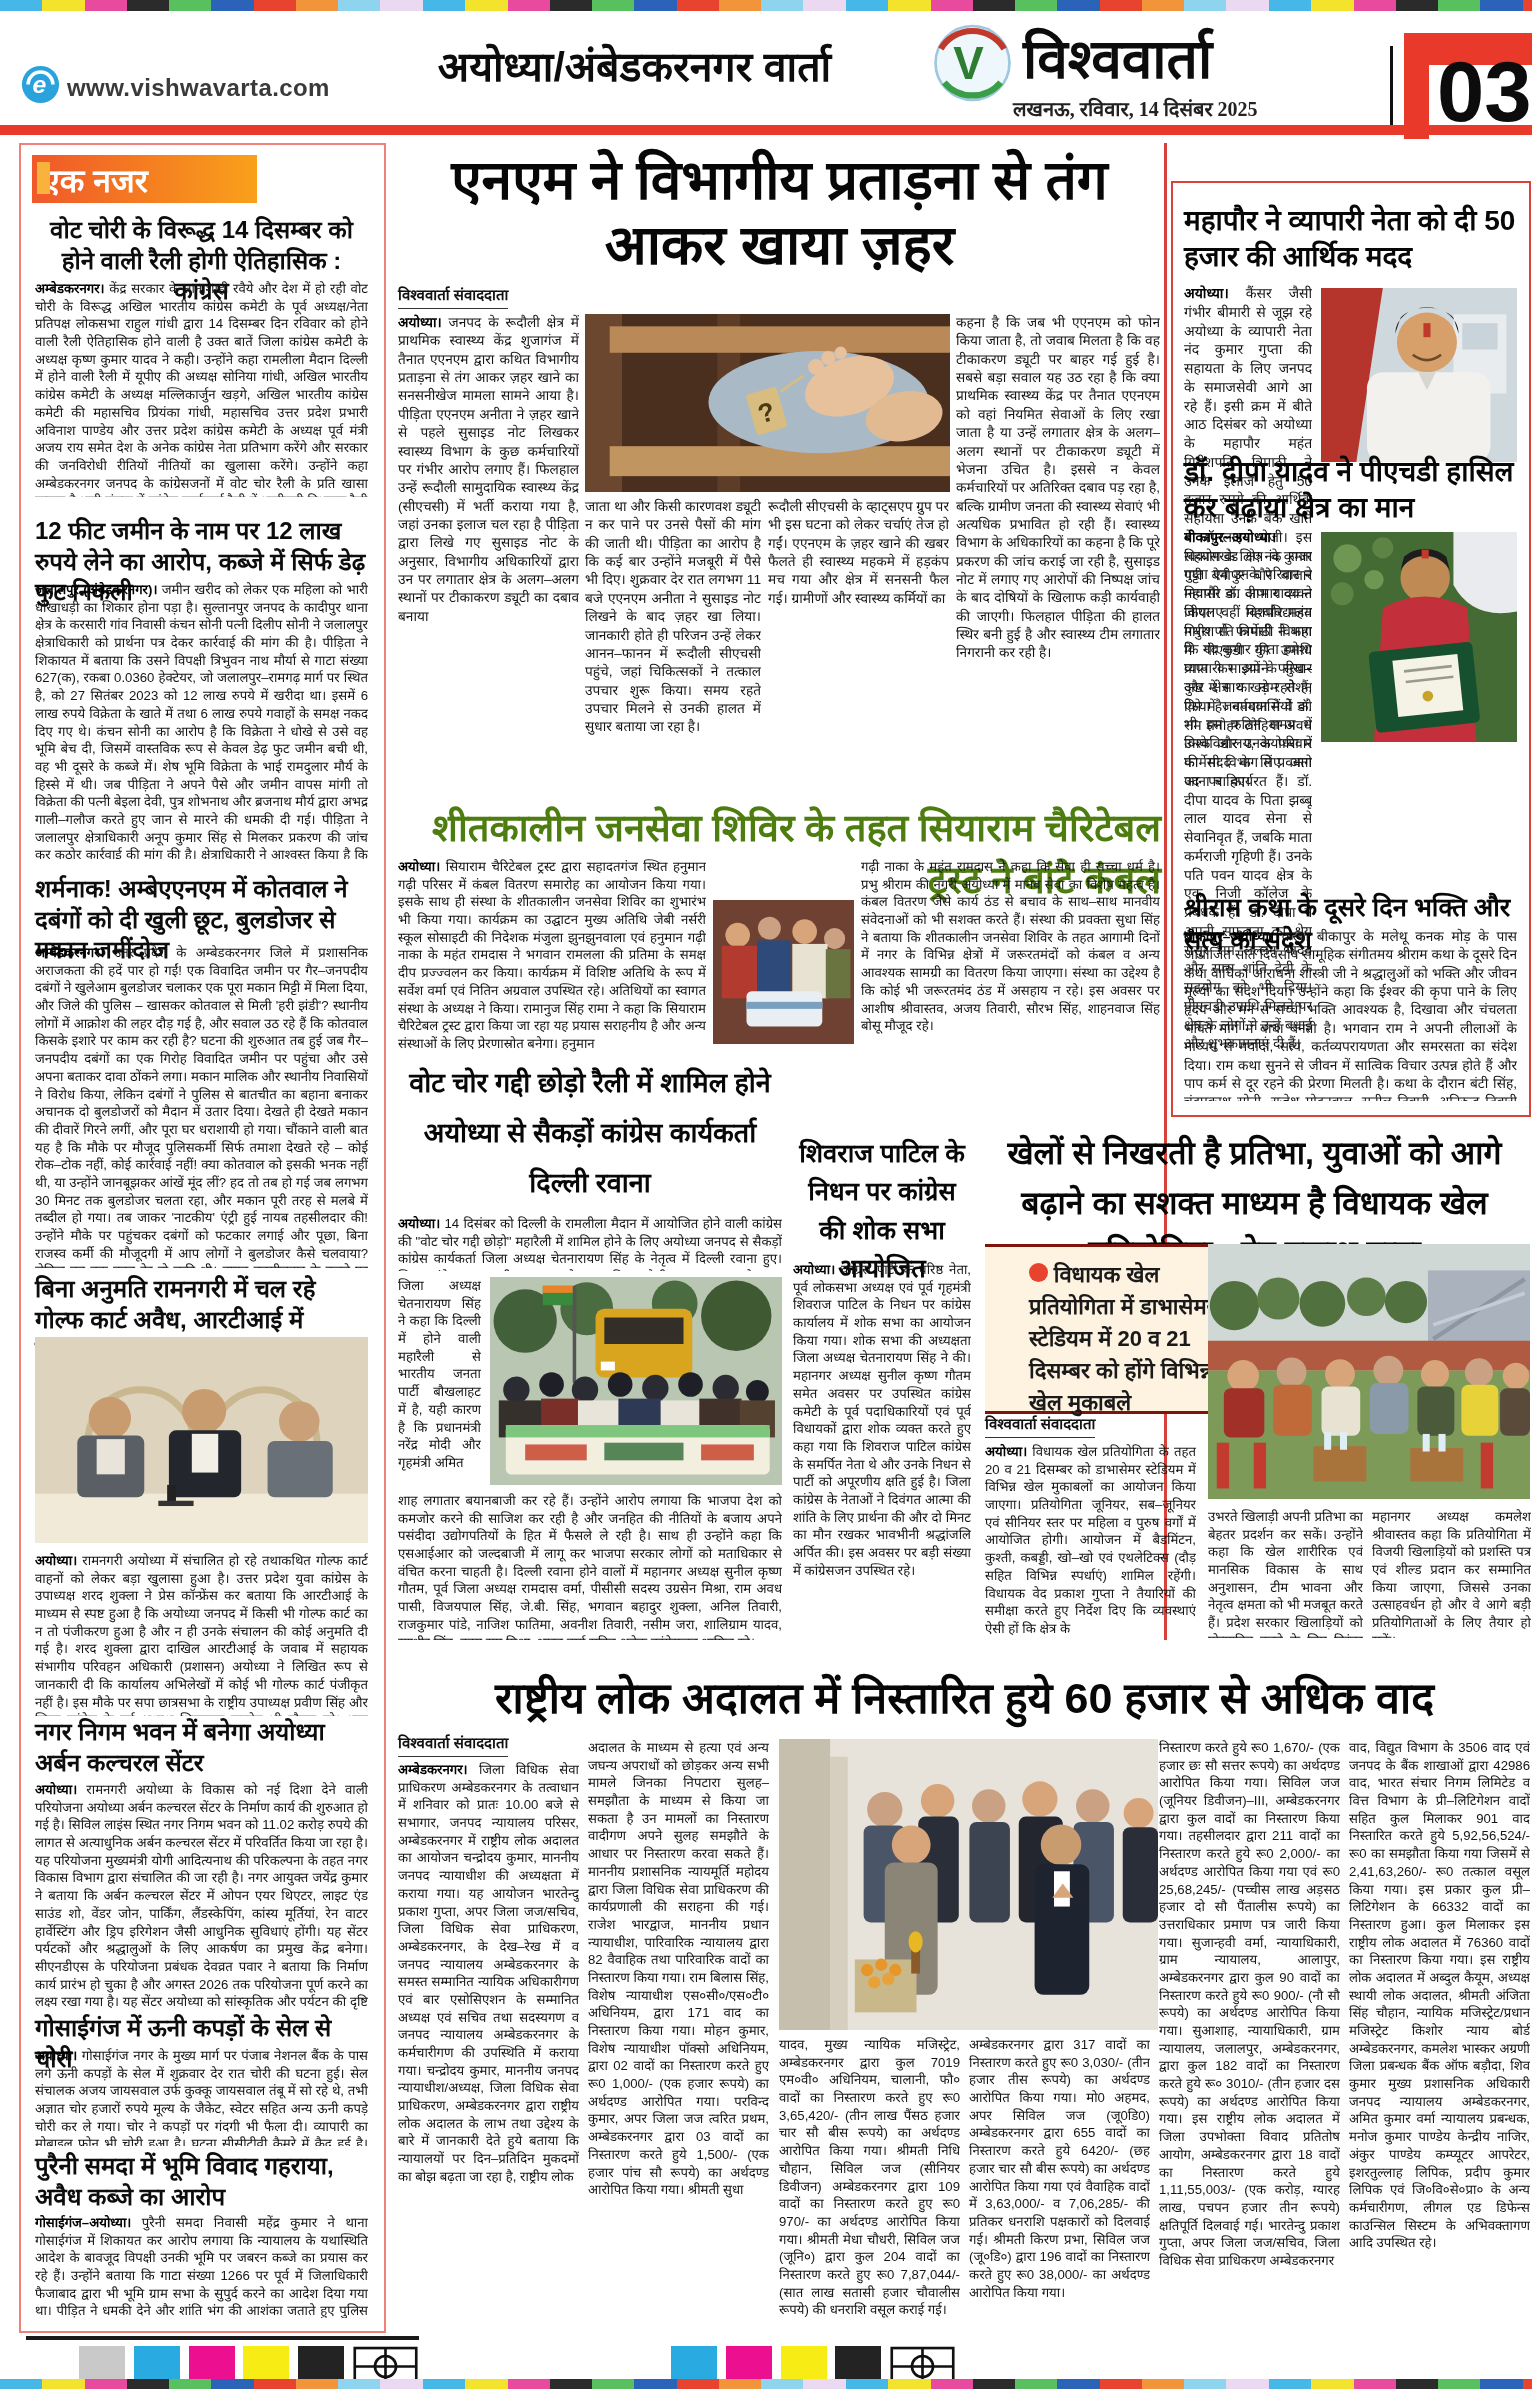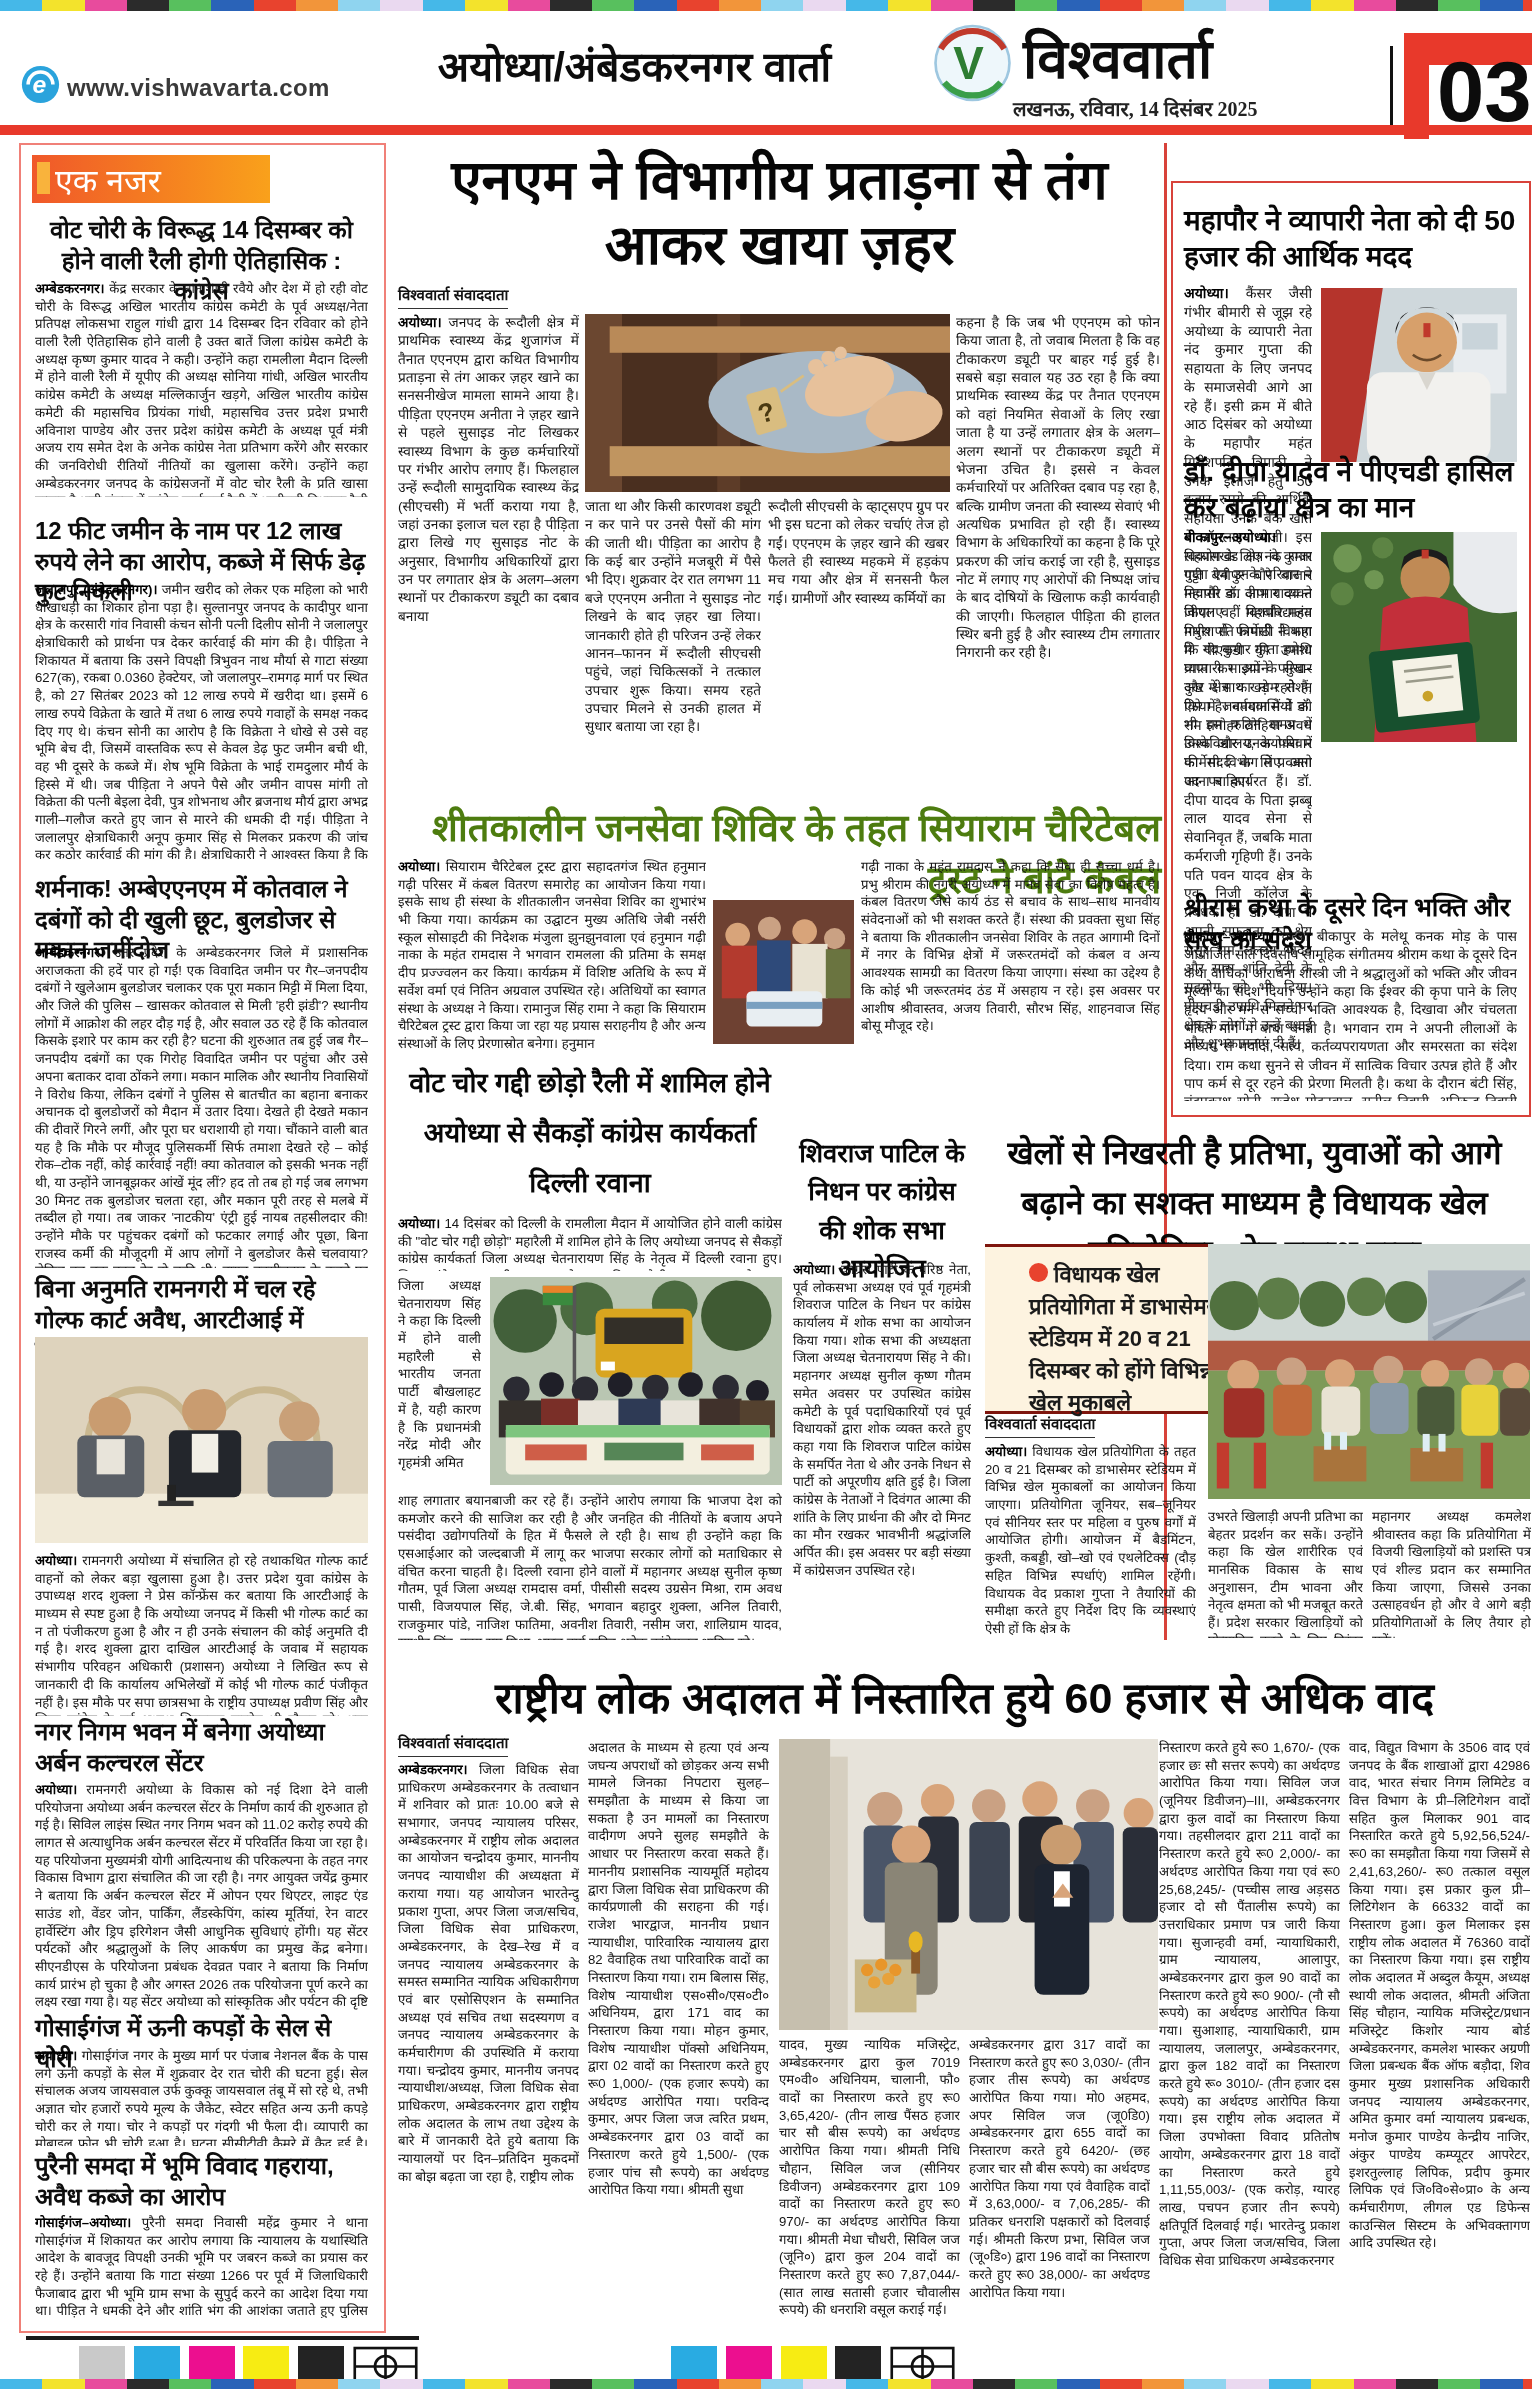--- a/index.html
+++ b/index.html
@@ -12,21 +12,21 @@
     #8fd4ef 338px 380px,#ead9f0 380px 423px);}
   .red-rule{background:#e8392b;}
   .vline-red{background:#d8423a;width:2.6px;}
   .site-url{font-size:24px;font-weight:bold;color:#3a3a3a;letter-spacing:0.4px;}
   .section-title{font-size:41px;font-weight:bold;color:#0c0c0c;}
   .brand-name{font-size:55px;font-weight:bold;color:#0c0c0c;line-height:1;}
   .edition{font-size:20px;font-weight:bold;color:#222;font-family:Liberation Serif, serif;}
   .pageno{font-size:85px;font-weight:bold;color:#0c0c0c;line-height:1;}
   .ek-box{border:2.6px solid #f08078;}
   .ek-tab{background:linear-gradient(90deg,#f0582a,#f58020 55%,#f9a11b);color:#fff;
-    font-size:32px;font-weight:normal;display:flex;align-items:center;padding-left:23px;}
+    font-size:32px;font-weight:bold;display:flex;align-items:center;padding-left:10px;}
   .ek-tab .lead{position:absolute;left:5.3px;top:7px;width:12.3px;height:32px;background:#f9b33c;}
   h3.ek-head{margin:0;font-size:24px;line-height:1.28;font-weight:bold;color:#0d0d0d;}
   .btxt{font-size:13.2px;line-height:1.34;text-align:justify;color:#151515;overflow:hidden;margin:0;}
   .btxt b{color:#000;}
   .head-xxl{font-size:55px;font-weight:bold;text-align:center;line-height:1.18;color:#070707;}
   .head-xl{font-size:38px;font-weight:bold;text-align:right;color:#4d7c0f;}
   .head-lg{font-size:27px;font-weight:bold;text-align:center;line-height:1.85;color:#070707;}
   .head-md{font-size:25.5px;font-weight:bold;text-align:center;line-height:1.5;color:#070707;}
   .head-khel{font-size:32px;font-weight:bold;text-align:center;line-height:1.55;color:#070707;}
   .head-lok{font-size:43px;font-weight:bold;text-align:center;color:#070707;}

